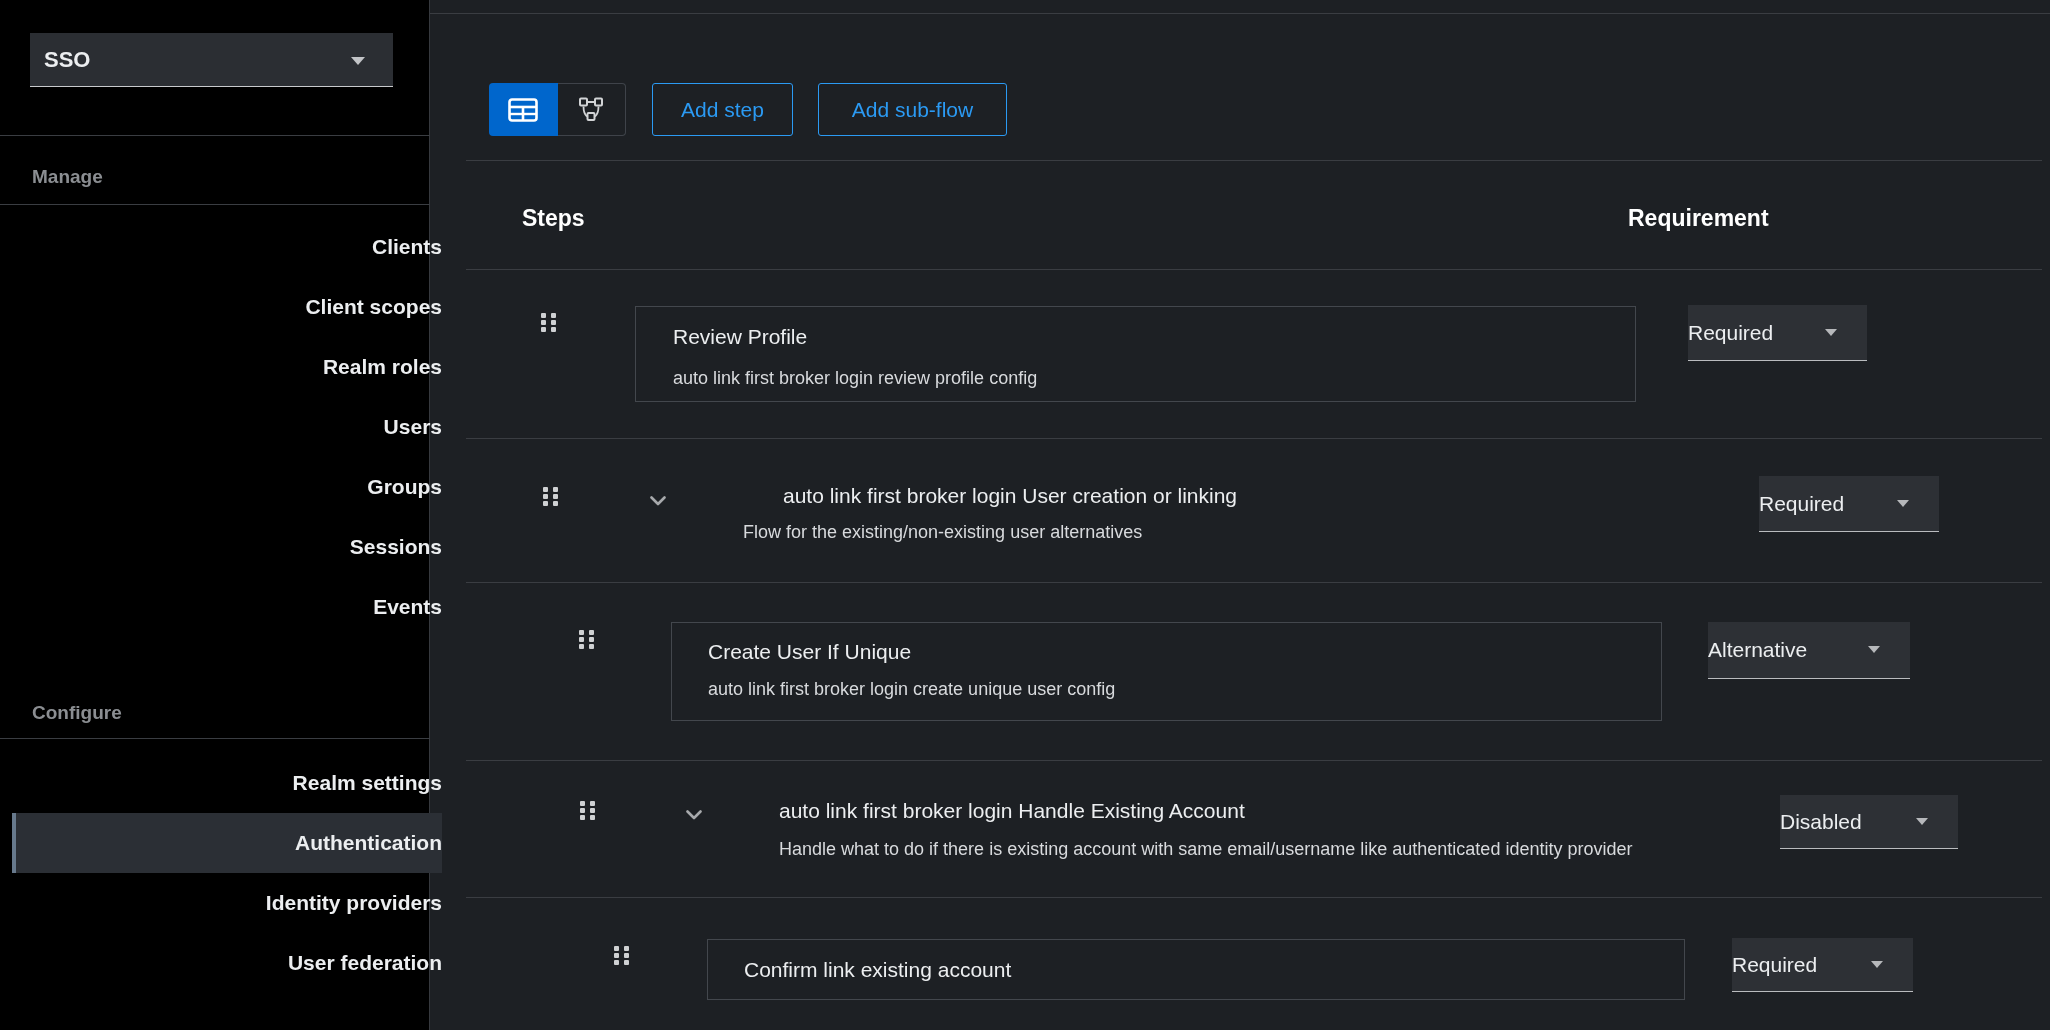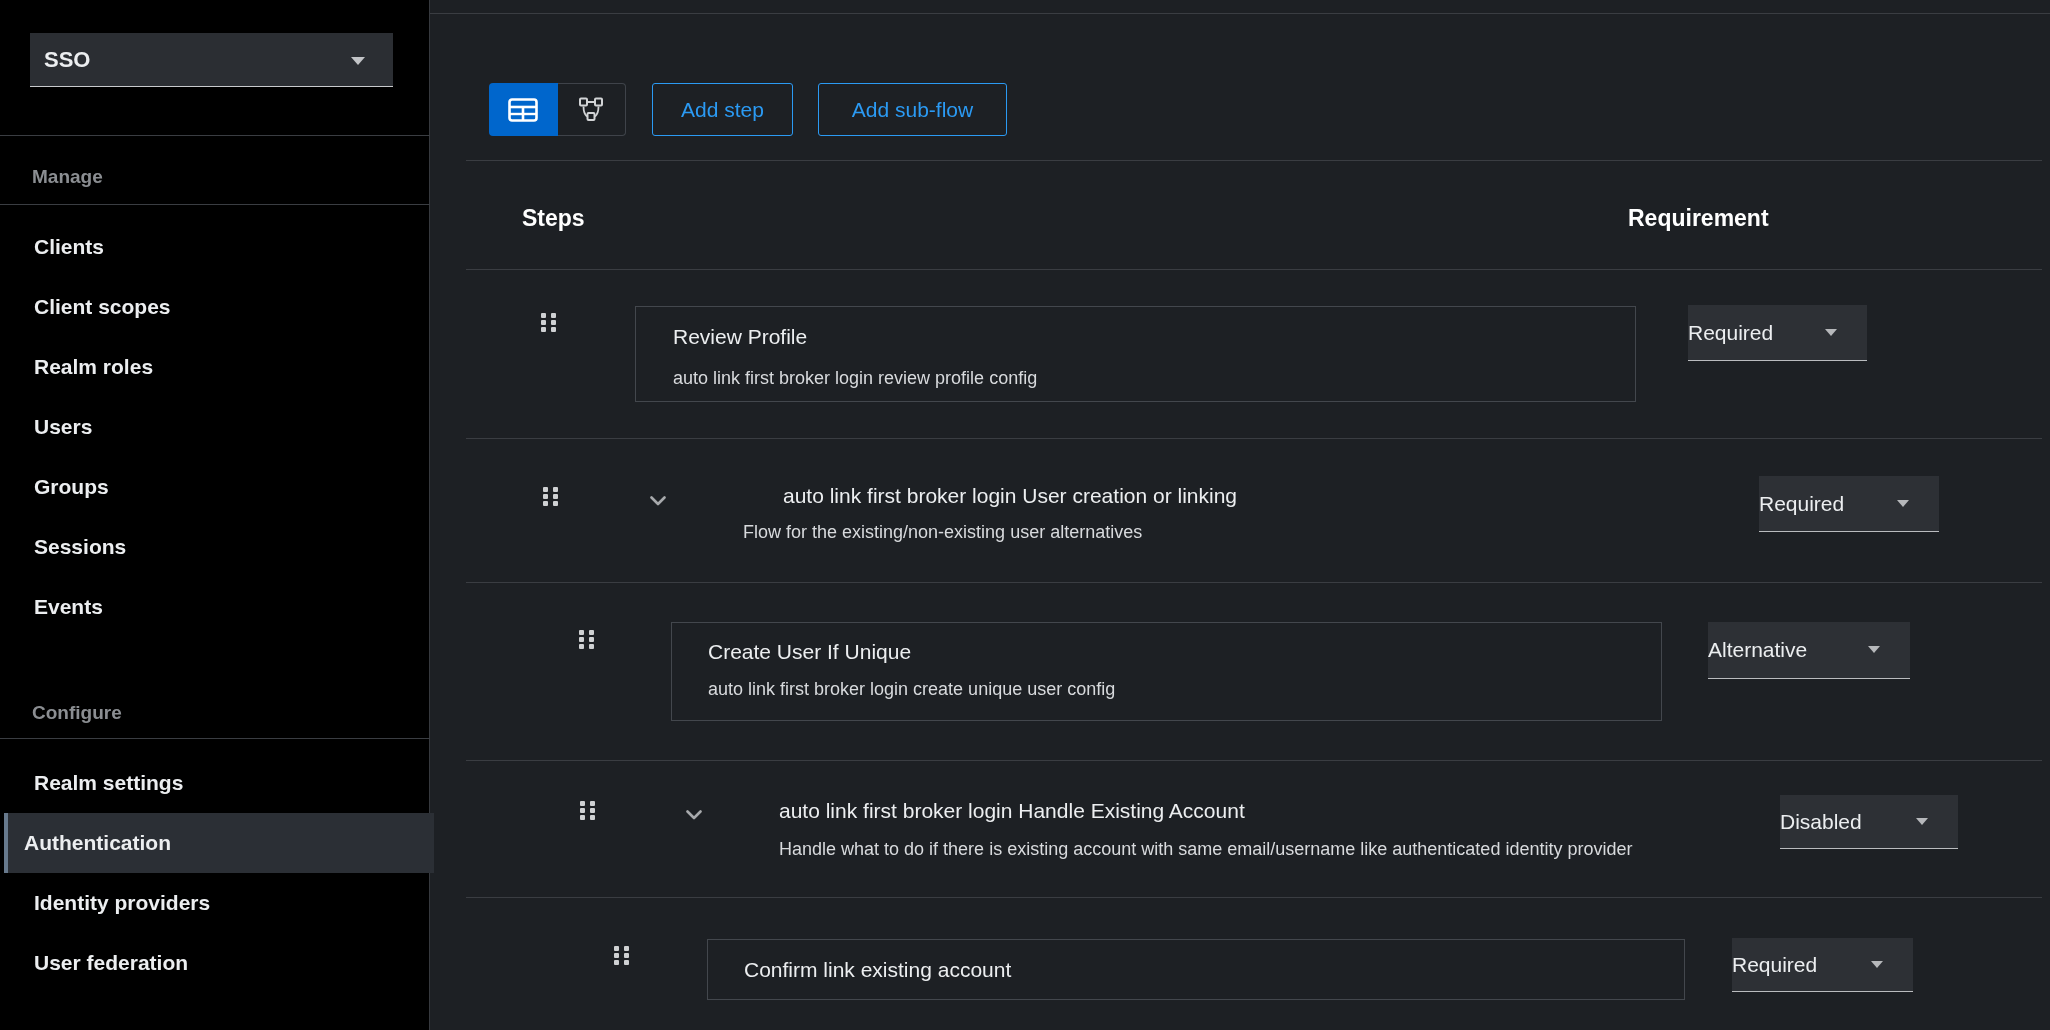--- a/index.html
+++ b/index.html
@@ -7,21 +7,21 @@
   #root{position:relative;width:2050px;height:1030px;background:#1d2024;overflow:hidden;}
   .hr{position:absolute;height:1px;background:#3a3d42;}
 
   
   #sidebar{position:absolute;left:0;top:0;width:430px;height:1030px;background:#000000;border-right:1px solid #36393e;box-sizing:border-box;font-weight:bold;}
   .realm-select{position:absolute;left:30px;top:33px;width:363px;height:54px;background:#2b2e33;border-bottom:1px solid #c8cacd;box-sizing:border-box;display:flex;align-items:center;cursor:pointer;}
   .realm-select .val{margin-left:14px;font-size:22px;color:#eceef0;}
   .caret{width:0;height:0;border-left:7px solid transparent;border-right:7px solid transparent;border-top:8px solid #c2c4c7;}
   .realm-select .caret{position:absolute;right:28px;top:24px;}
   .nav-label{position:absolute;left:32px;height:60px;line-height:60px;font-size:19px;color:#8b8e92;}
-  .nav-item{position:absolute;left:4px;width:430px;height:60px;line-height:60px;padding-left:30px;box-sizing:border-box;font-size:21px;color:#eceef0;cursor:pointer;}
+  .nav-item{position:absolute;left:12px;width:430px;height:60px;line-height:60px;padding-left:30px;box-sizing:border-box;font-size:21px;color:#eceef0;cursor:pointer;text-align:right;}
   .nav-item.selected{background:#2b2f35;border-left:4px solid #67798c;padding-left:16px;}
 
   
   .toggle-group{position:absolute;left:489px;top:83px;width:137px;height:53px;display:flex;}
   .toggle-seg{width:69px;height:53px;display:flex;align-items:center;justify-content:center;box-sizing:border-box;cursor:pointer;}
   .toggle-seg.active{background:#0066cc;border-radius:4px 0 0 4px;}
   .toggle-seg.inactive{border:1px solid #3f434a;border-left:none;border-radius:0 4px 4px 0;background:transparent;}
   .btn-link{position:absolute;height:53px;box-sizing:border-box;border:1px solid #2b9af3;border-radius:3px;background:transparent;color:#2b9af3;font-size:21px;display:flex;align-items:center;justify-content:center;cursor:pointer;font-family:inherit;}
 
   

